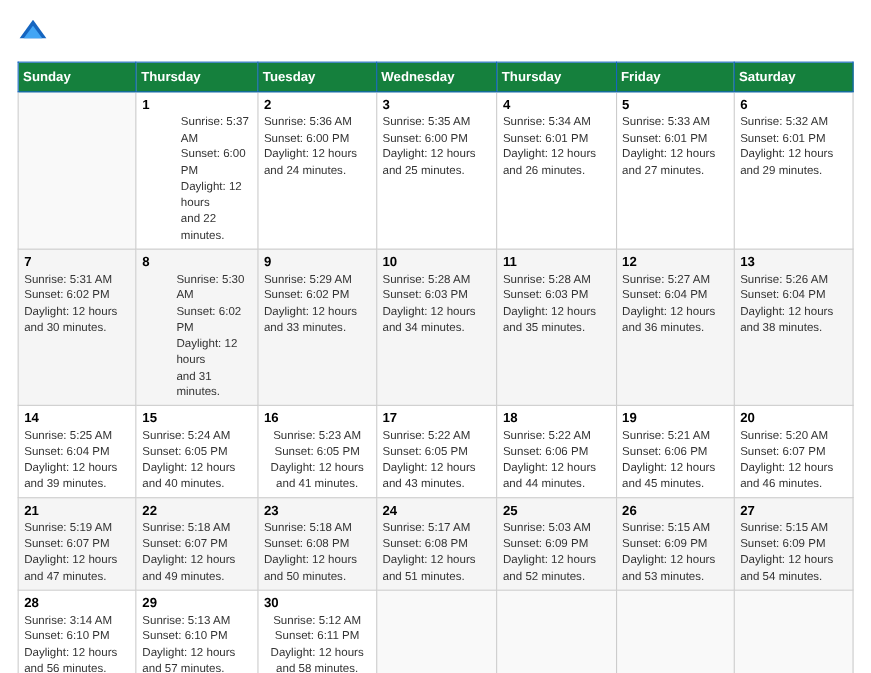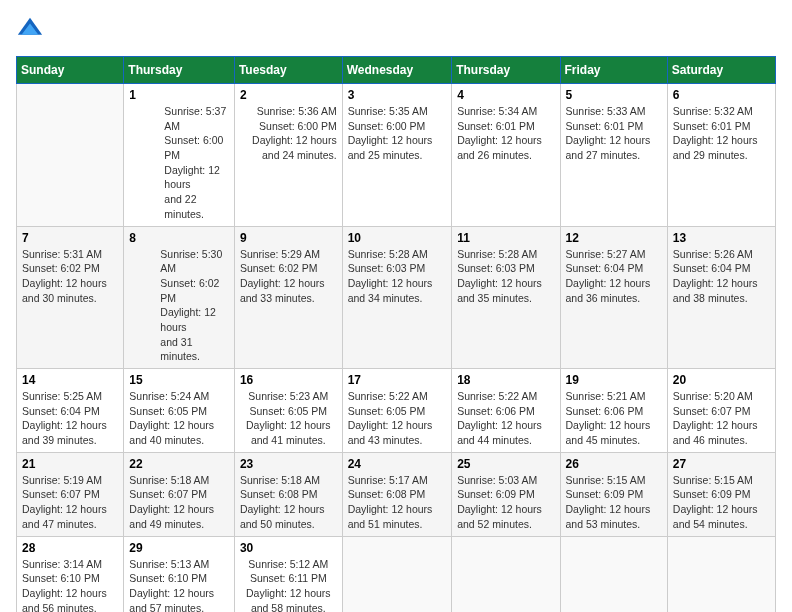--- a/index.html
+++ b/index.html
@@ -121,21 +121,21 @@
         <td class="empty-cell"></td>
         <td>
           <span class="day-number">1</span>
           <div class="day-info" style="white-space: pre-line; margin-left: 35px;">Sunrise: 5:37 AM
 Sunset: 6:00 PM
 Daylight: 12 hours
 and 22 minutes.</div>
         </td>
         <td>
           <span class="day-number">2</span>
-          <div class="day-info" style="white-space: pre-line; text-align: right;">Sunrise: 5:36 AM
+          <div class="day-info" style="white-space: pre-line;">Sunrise: 5:36 AM
 Sunset: 6:00 PM
 Daylight: 12 hours
 and 24 minutes.</div>
         </td>
         <td>
           <span class="day-number">3</span>
           <div class="day-info" style="white-space: pre-line;">Sunrise: 5:35 AM
 Sunset: 6:00 PM
 Daylight: 12 hours
 and 25 minutes.</div>

